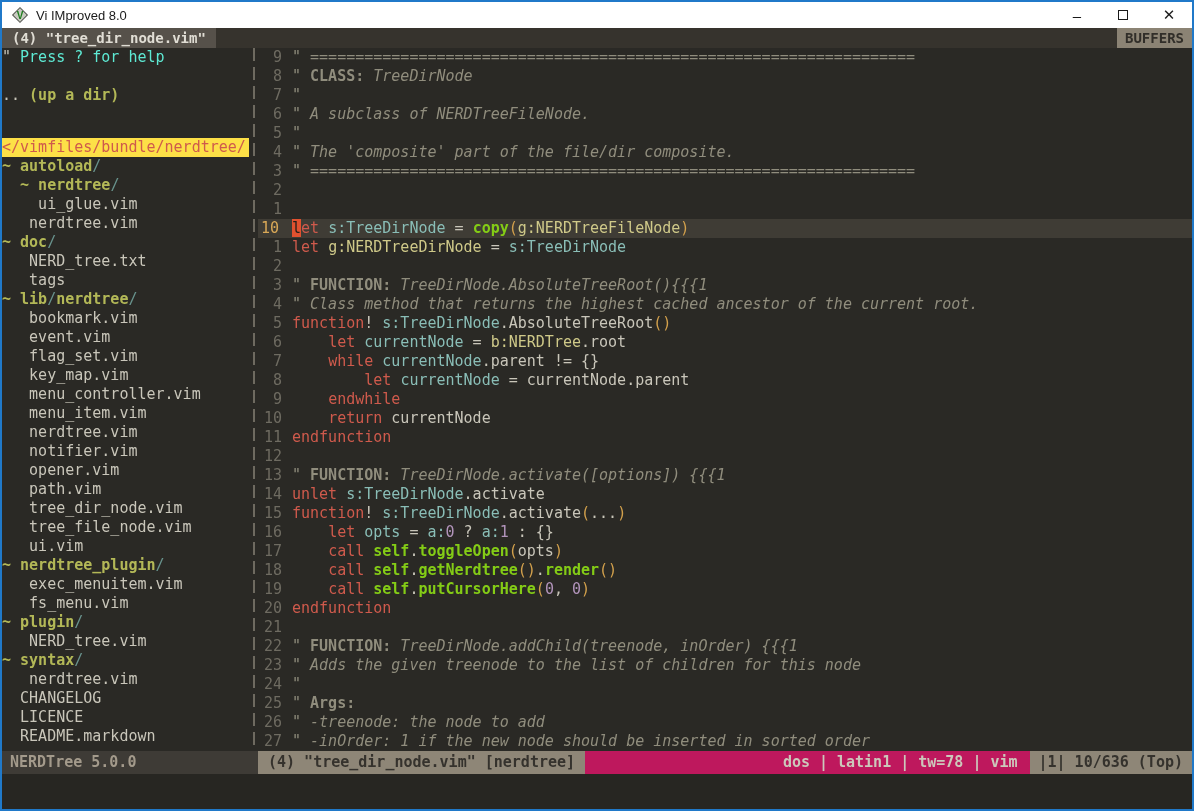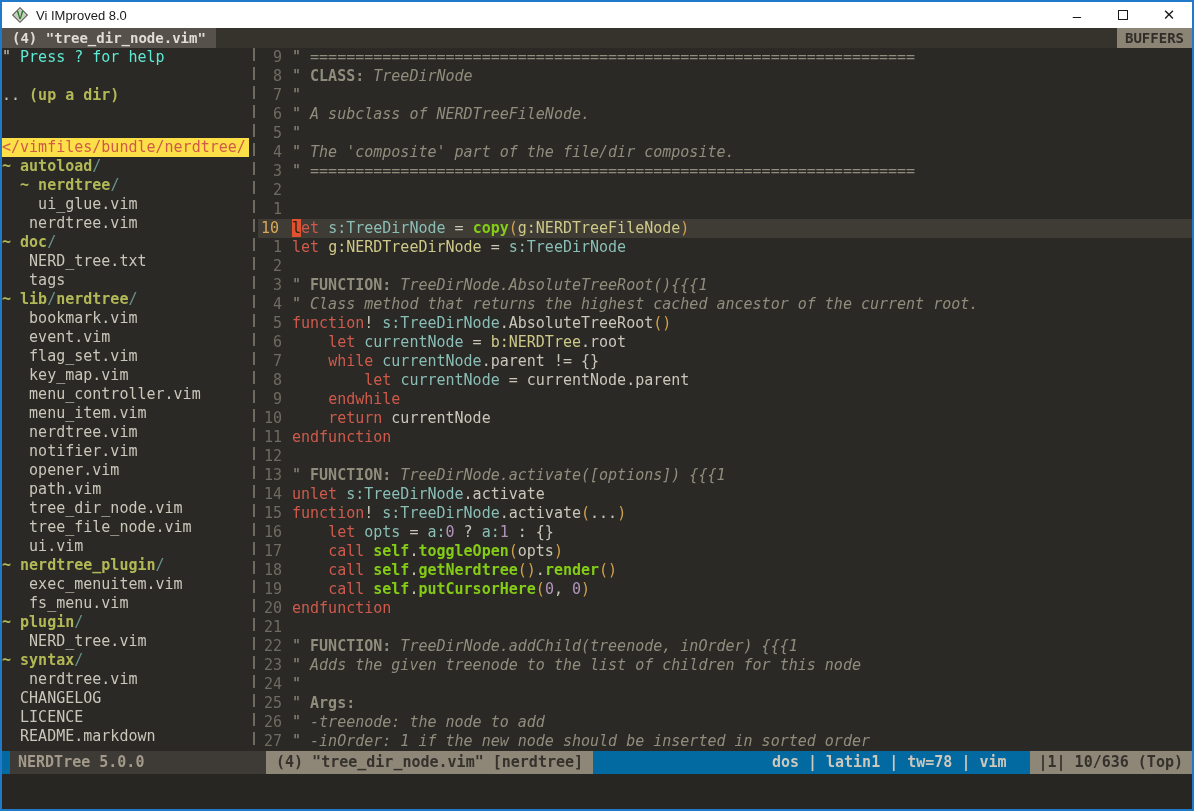--- a/index.html
+++ b/index.html
@@ -48,27 +48,27 @@
   .t-q{color:#c9c6ba;}
   .t-help{color:#5eead4;}
   .t-txt{color:#c9c6ba;}
   .t-up{color:#b3b857;font-weight:bold;}
   .t-root{color:#cf5a4c;}
   .t-dir{color:#b3b857;font-weight:bold;}
   .t-sl{color:#69948e;}
   .t-file{color:#c9c6ba;}
   .t-tilde{color:#55524b;}
   
-  .status{height:23px;flex:none;display:flex;font-size:15px;line-height:23px;font-weight:bold;background:#0369a1;padding-left:8px;}
+  .status{height:23px;flex:none;display:flex;font-size:15px;line-height:23px;font-weight:bold;background:#be185d;}
   .st-nerd{width:256px;flex:none;background:#3e3b36;color:#a39a8b;padding-left:8px;white-space:pre;}
   .st-file{background:#8e8677;color:#35322d;padding:0 10px;white-space:pre;flex:none;}
   .st-fill{flex:1;}
   .st-flags{display:flex;color:#ccc8bb;white-space:pre;}
   .st-pipe{color:#ccc8bb;padding:0 9px;}
-  .st-pos{background:#8e8677;color:#35322d;padding:0 9px;margin-left:23px;white-space:pre;flex:none;}
+  .st-pos{background:#8e8677;color:#35322d;padding:0 9px;margin-left:12px;white-space:pre;flex:none;}
   
   .cmdline{flex:1;background:#272622;}
 </style>
 </head>
 <body>
 
 <div class="window">
 
   <div class="titlebar">
     <span style="display:inline-flex;">

